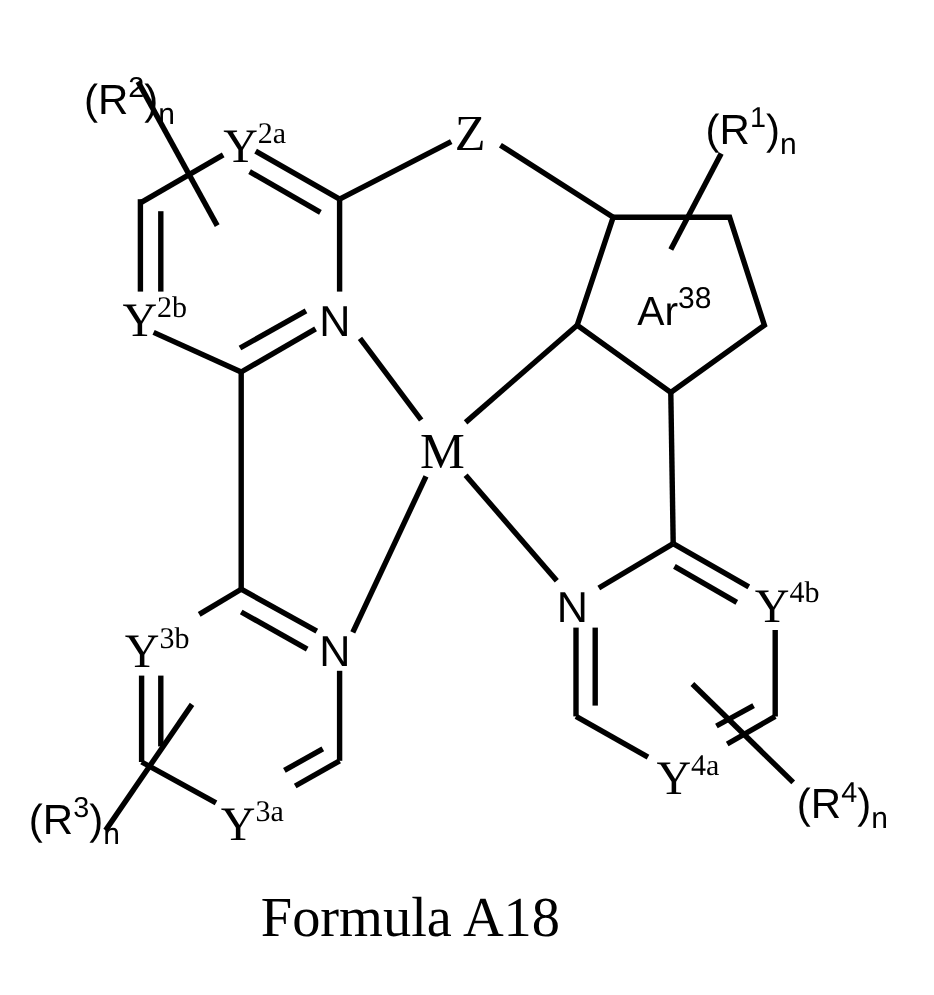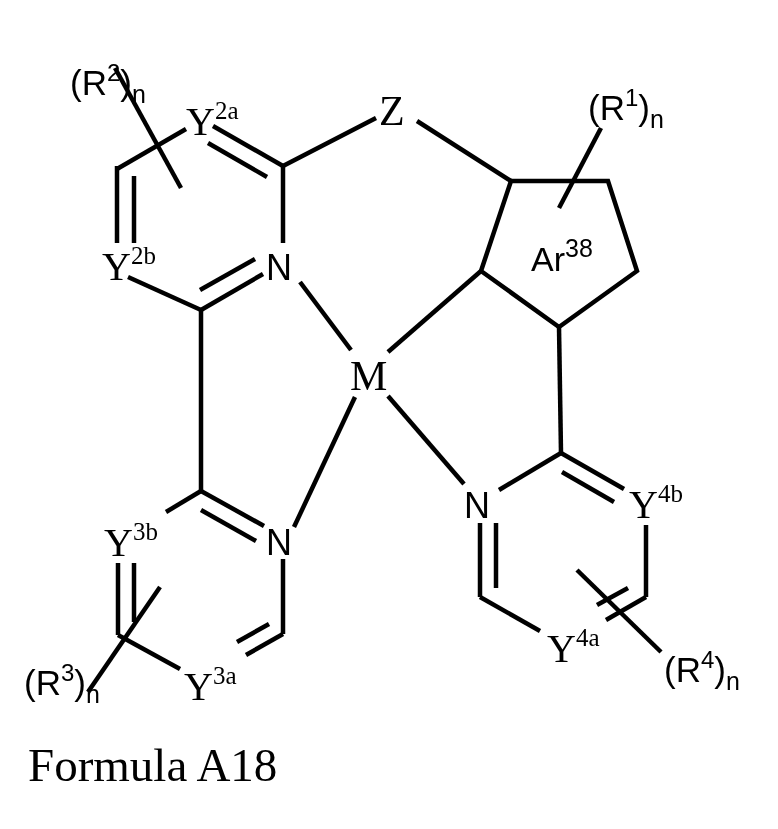--- a/index.html
+++ b/index.html
@@ -2,22 +2,22 @@
 <html><head>
 <meta charset="utf-8">
 <style>
   html, body { margin: 0; padding: 0; background: #ffffff; }
   body { width: 778px; height: 829px; position: relative; overflow: hidden; }
   #figure { position: absolute; left: 0; top: 0; width: 778px; height: 829px; }
   svg { position: absolute; left: 0; top: 0; }
   .bond { stroke: #000; stroke-width: 4.5; stroke-linecap: butt; fill: none; }
   .serif { font-family: "Liberation Serif", "DejaVu Serif", serif; fill: #000; }
   .sans { font-family: "Liberation Sans", "DejaVu Sans", sans-serif; fill: #000; }
-  .caption { position: absolute; left: 0; width: 684px; top: 738px; 
-             font-family: "Liberation Serif", "DejaVu Serif", serif; font-size: 47px; color: #000; margin-left: 28px; }
+  .caption { position: absolute; left: 0; width: 684px; top: 738px; text-align: center;
+             font-family: "Liberation Serif", "DejaVu Serif", serif; font-size: 47px; color: #000; }
 </style>
 </head>
 <body>
 
 <div id="figure">
 <svg width="778" height="829" viewBox="0 0 778 829">
 
   <g>
     <line class="bond" x1="186" y1="129" x2="117" y2="169"></line>
     <line class="bond" x1="117" y1="166" x2="117" y2="243"></line>

